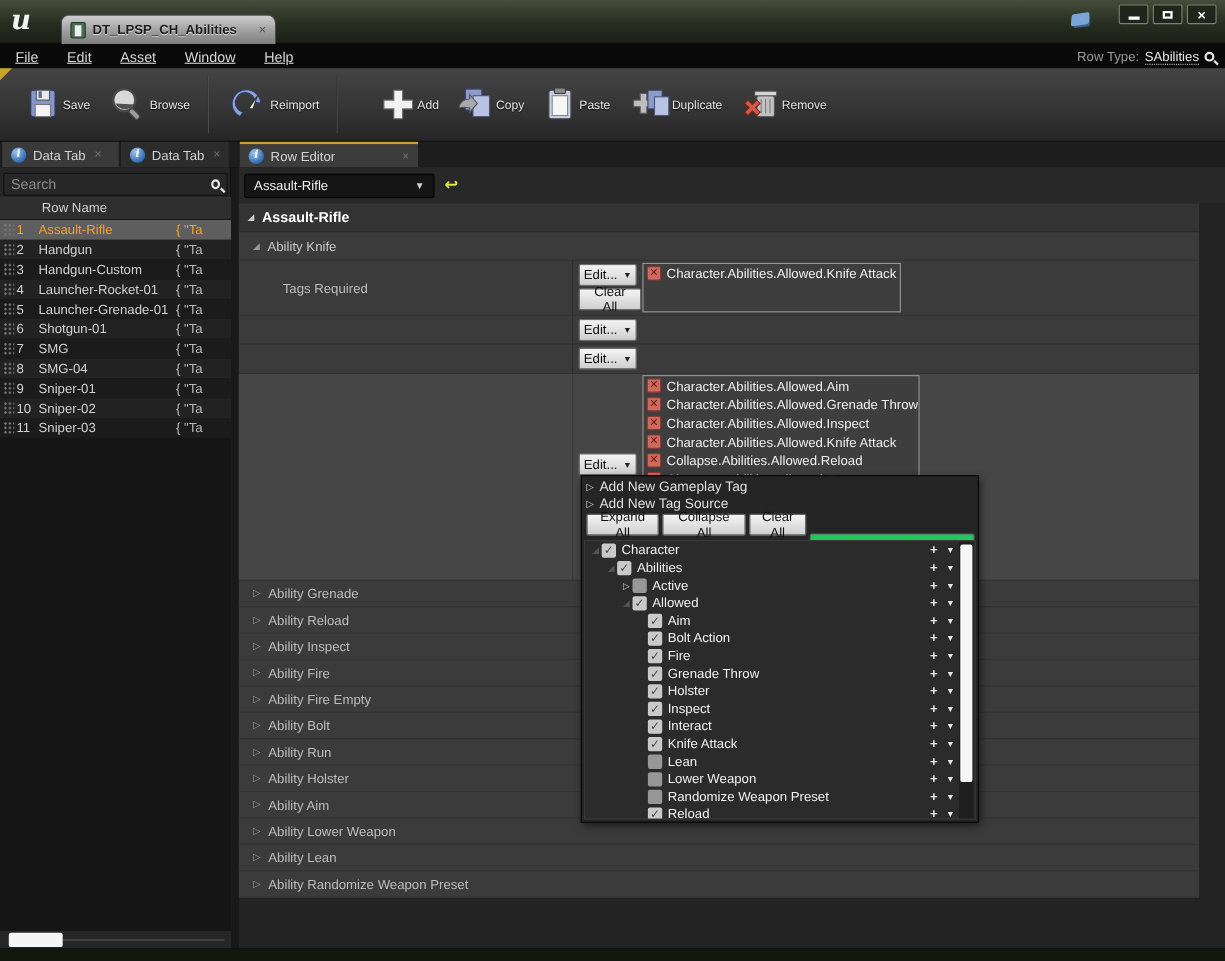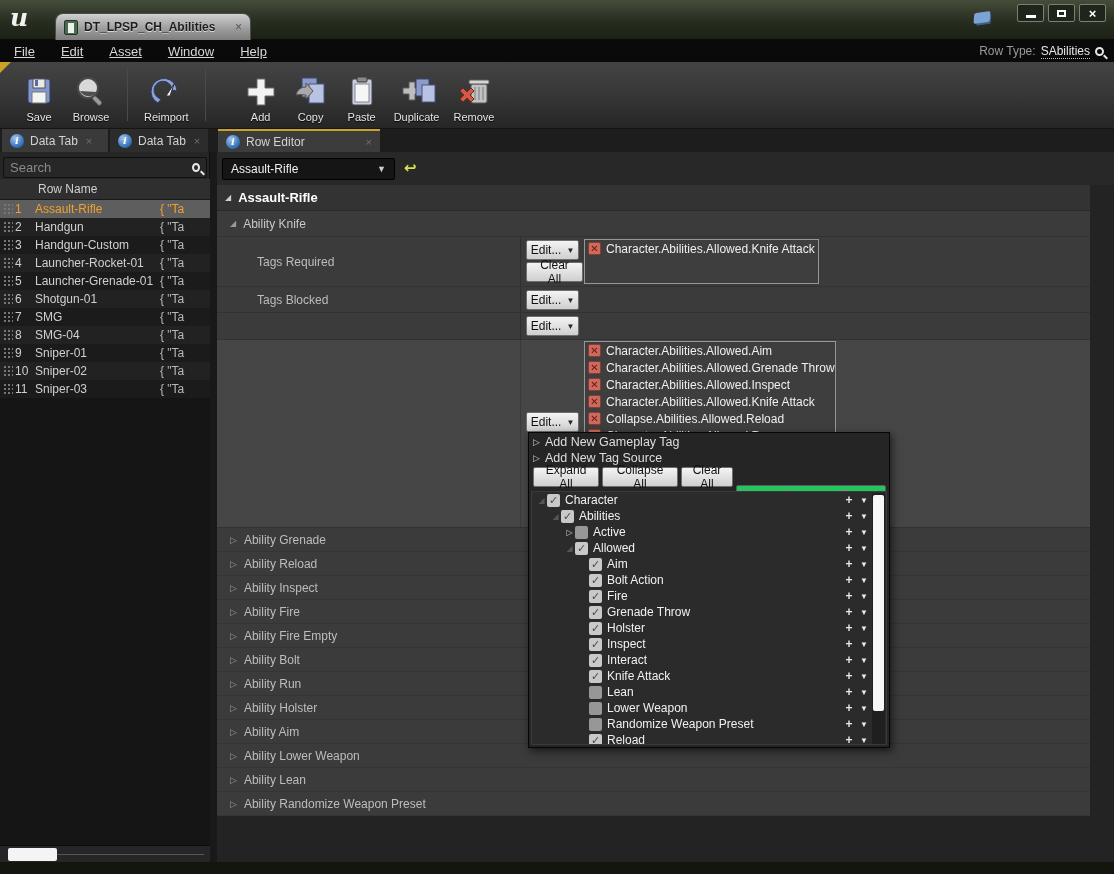--- a/index.html
+++ b/index.html
@@ -39,21 +39,21 @@
   .mag { display:inline-block; position:relative; width:9px; height:9px; border:2px solid #e8e8e8; border-radius:50%; }
   .mag::after { content:""; position:absolute; left:6px; top:7px; width:5px; height:2px; background:#e8e8e8; transform:rotate(45deg); }
   .mag.dark { border-color:#111; } .mag.dark::after { background:#111; }
 
   
   .toolbar { position:absolute; left:0; top:62px; width:1114px; height:67px;
     background:linear-gradient(#444444,#353535 55%,#262626); border-bottom:1px solid #151515; }
   .corner-fold { position:absolute; left:0; top:0; width:0; height:0;
     border-top:11px solid #c9a227; border-right:11px solid transparent; }
   .tb-wrap { position:absolute; left:14px; top:5px; display:flex; align-items:flex-start; height:58px; }
-  .tb-btn { display:flex; flex-direction:column; align-items:center; justify-content:flex-end; height:56px; padding:0 7px; }
+  .tb-btn { display:flex; align-items:center; justify-content:flex-end; height:56px; padding:0 7px; }
   .tb-btn svg { display:block; }
   .tb-btn .tb-label { color:#e4e4e4; font-size:11px; margin-top:2px; text-shadow:0 1px 1px #000; white-space:nowrap; }
   .tb-sep { width:1px; height:52px; background:#1d1d1d; border-right:1px solid #4a4a4a; margin:2px 9px 0 9px; }
   .tb-gap { width:22px; }
 
   
   .tabs-row { position:absolute; left:0; top:129px; width:1114px; height:23px; background:#1d1d1d; }
   .doc-tab { position:absolute; top:0; height:23px; display:flex; align-items:center; gap:6px; padding:0 8px;
     color:#d2d2d2; font-size:12px; white-space:nowrap; }
   .doc-tab.active1 { background:#3a3a3a; }
@@ -415,21 +415,20 @@
           <div class="tag-box" style="left:63px;top:2px;width:235px;height:45px;">
             <div class="tag-item">
               <span class="x-chip">✕</span>
               <span>Character.Abilities.Allowed.Knife Attack</span>
             </div>
           </div>
         </div>
       </div>
 
       <div class="prop-row" style="height:26px;">
-        <div class="prop-label">Tags Blocked</div>
         <div class="prop-value">
           <button class="btn-light" style="left:5px;top:3px;width:53px;">
             <span>Edit...</span>
             <span class="caret">▼</span>
           </button>
         </div>
       </div>
 
       <div class="prop-row" style="height:27px;">
         <div class="prop-value">

